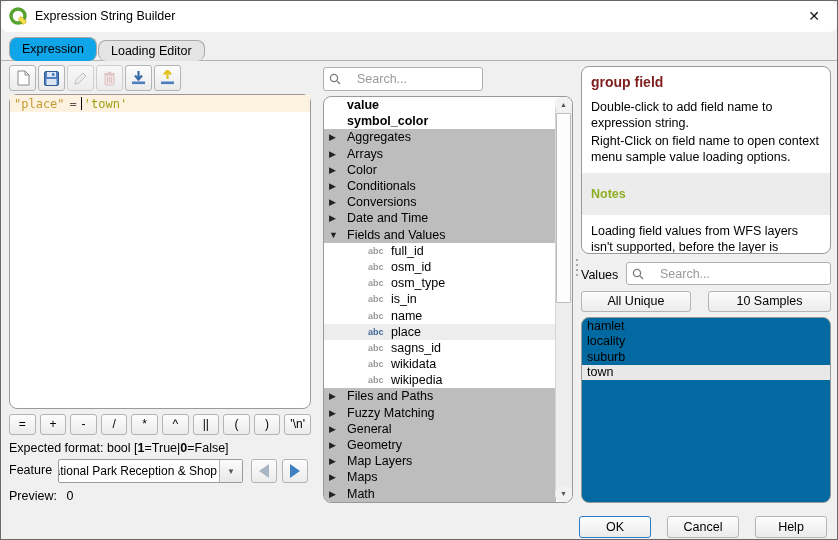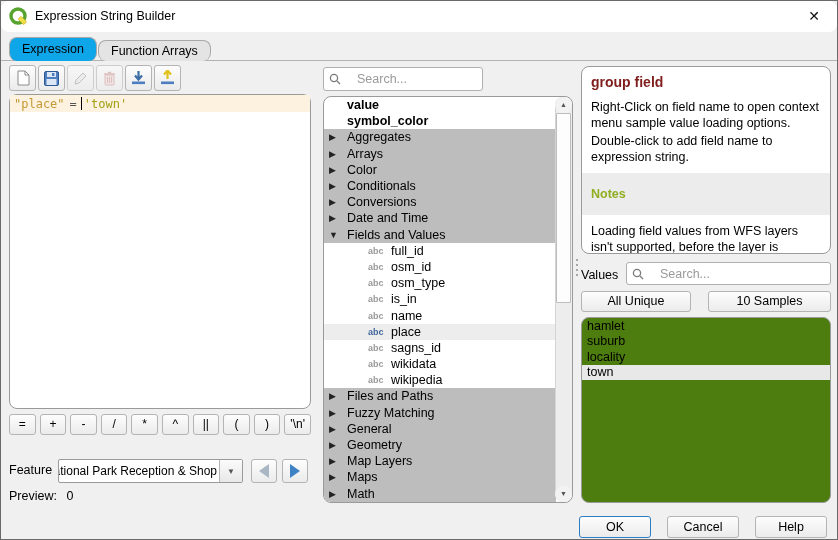--- a/index.html
+++ b/index.html
@@ -78,21 +78,21 @@
   
   .helpbox{left:580px;top:65px;width:250px;height:188px;background:#fff;border:1px solid #9a9a9a;padding:7px 9px;overflow:hidden;}
   .help-title{color:#7f1d1d;font-weight:bold;font-size:14px;margin-bottom:9px;}
   .help-p{line-height:1.28;margin:0 0 2px 0;}
   .notes-strip{background:#ececec;color:#8fae22;font-weight:bold;margin:8px -9px 8px -9px;padding:14px 9px;}
 
   .values-label{left:580px;top:267px;}
   .val-search{left:625px;top:261px;width:205px;height:23px;}
   .all-unique{left:580px;top:290px;width:110px;height:21px;line-height:19px;}
   .samples{left:707px;top:290px;width:123px;height:21px;line-height:19px;}
-  .vallist{left:580px;top:316px;width:250px;height:186px;background:#4d7c0f;border:1px solid #9a9a9a;padding-top:1px;}
+  .vallist{left:580px;top:316px;width:250px;height:186px;background:#0369a1;border:1px solid #9a9a9a;padding-top:1px;}
   .vrow{height:15.3px;line-height:15.3px;padding-left:5px;font-size:12.5px;}
   .vrow.selected{background:#e8e8e8;}
 
   
   .footer-btn{top:515px;width:72px;height:22px;line-height:20px;}
   .ok{left:578px;}
   .cancel{left:666px;}
   .help{left:754px;}
 
   b{font-weight:bold;}
@@ -109,21 +109,21 @@
         <circle cx="9" cy="9" r="7" fill="none" stroke="#57a32f" stroke-width="3.4"></circle>
         <rect x="10" y="10" width="8" height="4.2" rx="1" transform="rotate(45 12 12)" fill="#f0e14a" stroke="#caa50e" stroke-width="0.6"></rect>
       </svg>
     </div>
     <span class="abs title-text">Expression String Builder</span>
     <div class="abs close-btn">✕</div>
   </div>
 
   <div class="abs tabline"></div>
   <div class="abs tab active">Expression</div>
-  <div class="abs tab inactive">Function Arrays</div>
+  <div class="abs tab inactive">Loading Editor</div>
 
   <div class="abs btn tbtn" style="left:8px;">
     <svg width="14" height="16" viewBox="0 0 14 16">
       <path d="M2 1 h7 l4 4 v10 h-11 z" fill="#fff" stroke="#8a8a8a"></path>
         <path d="M9 1 v4 h4" fill="none" stroke="#8a8a8a"></path>
     </svg>
   </div>
   <div class="abs btn tbtn" style="left:37px;">
     <svg width="15" height="15" viewBox="0 0 15 15">
       <rect x="0.5" y="0.5" width="14" height="14" rx="1.5" fill="#4d7ebf" stroke="#2d5a94"></rect>
@@ -173,20 +173,23 @@
     <div class="btn">-</div>
     <div class="btn">/</div>
     <div class="btn">*</div>
     <div class="btn">^</div>
     <div class="btn">||</div>
     <div class="btn">(</div>
     <div class="btn">)</div>
     <div class="btn">'\n'</div>
   </div>
 
+  <div class="abs expected">
+    <span>Expected format:  bool [</span><b>1</b><span>=True|</span><b>0</b><span>=False]</span>
+  </div>
 
   <span class="abs feature-label">Feature</span>
   <div class="abs combo">
     <div class="combo-text">k National Park Reception &amp; Shop</div>
     <div class="combo-btn">
         <span style="font-size:8px;">▼</span>
       </div>
   </div>
   <div class="abs btn navbtn" style="left:250px;">
       <span class="tri-left"></span>
@@ -316,40 +319,40 @@
 
   <div class="abs splitter">
       <i></i>
       <i></i>
       <i></i>
       <i></i>
     </div>
 
   <div class="abs helpbox">
     <div class="help-title">group field</div>
+    <p class="help-p">Double-click to add field name to expression string.</p>
     <p class="help-p">Right-Click on field name to open context menu sample value loading options.</p>
-    <p class="help-p">Double-click to add field name to expression string.</p>
     <div class="notes-strip">Notes</div>
     <p class="help-p">Loading field values from WFS layers isn't supported, before the layer is actually inserted, ie. when building queries.</p>
   </div>
 
   <span class="abs values-label">Values</span>
   <div class="abs search-box val-search">
     <svg width="12" height="12" viewBox="0 0 12 12">
       <circle cx="5" cy="5" r="3.6" fill="none" stroke="#7a7a7a" stroke-width="1.3"></circle>
         <path d="M8 8 l3 3" stroke="#7a7a7a" stroke-width="1.3"></path>
     </svg>
     <span class="ph">Search...</span>
   </div>
   <div class="abs btn all-unique">All Unique</div>
   <div class="abs btn samples">10 Samples</div>
   <div class="abs vallist">
     <div class="vrow">hamlet</div>
+    <div class="vrow">locality</div>
     <div class="vrow">suburb</div>
-    <div class="vrow">locality</div>
     <div class="vrow selected">town</div>
   </div>
 
   <div class="abs btn default footer-btn ok">OK</div>
   <div class="abs btn footer-btn cancel">Cancel</div>
   <div class="abs btn footer-btn help">Help</div>
 
 </div>
 
 </body></html>

